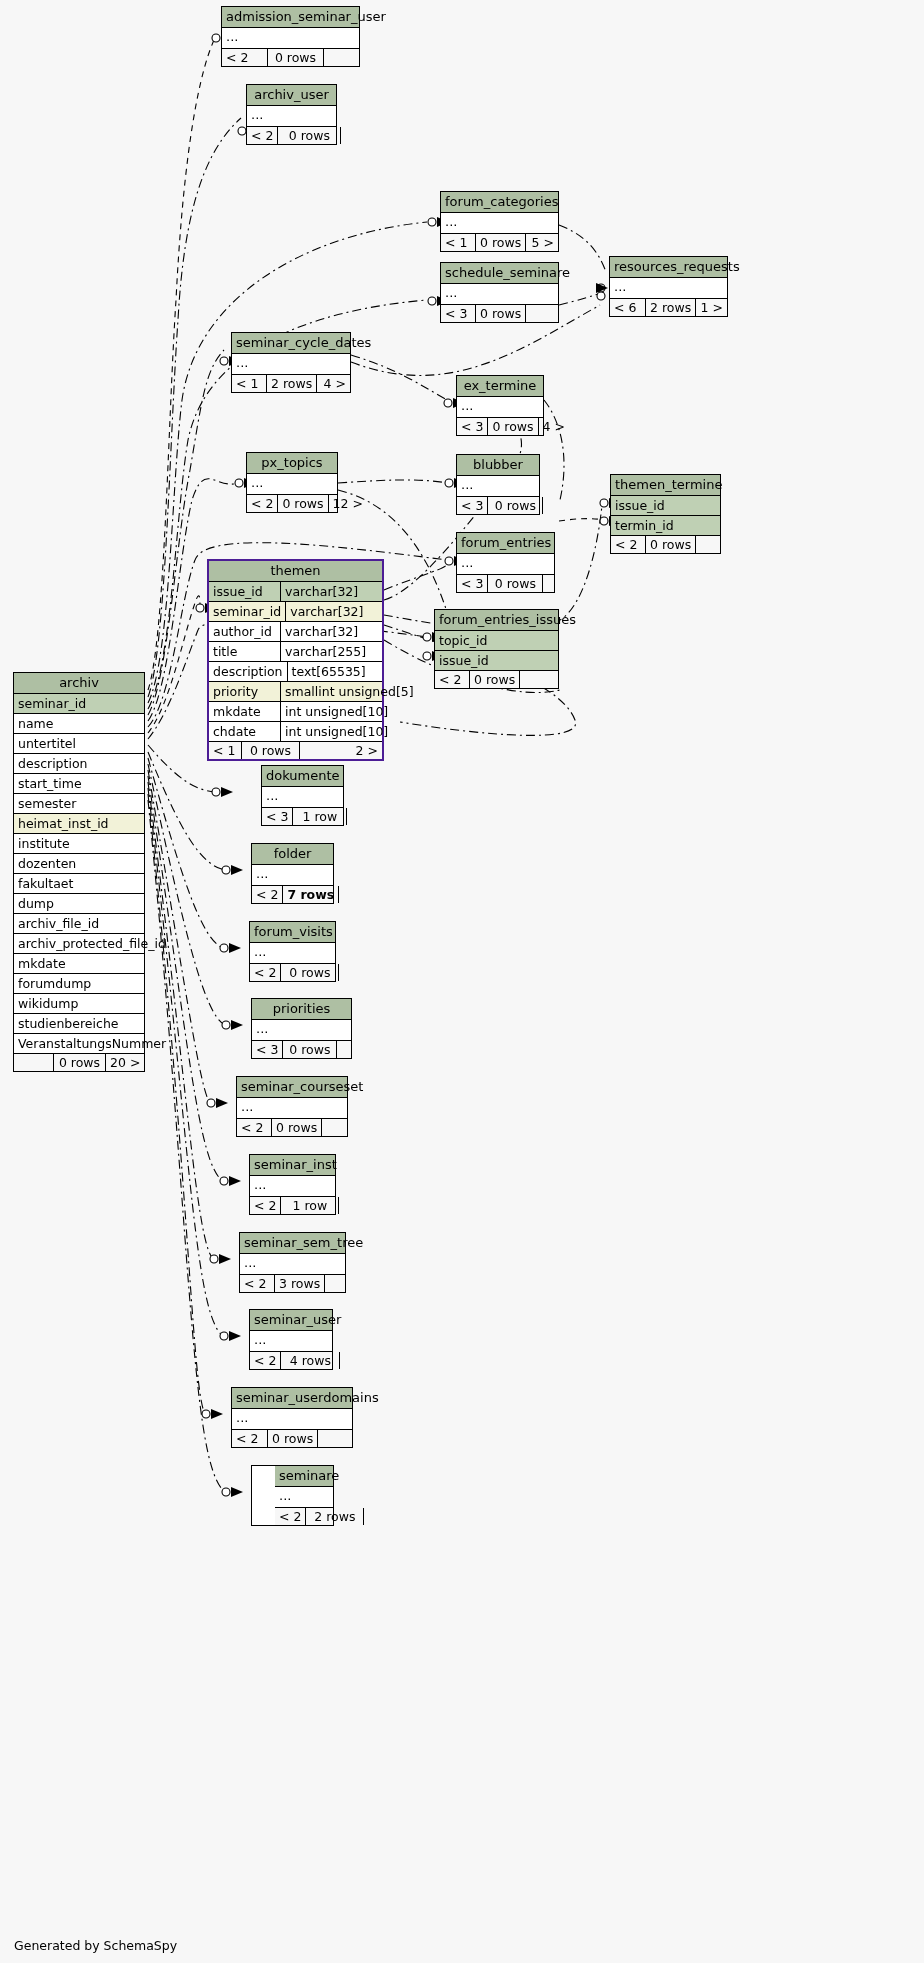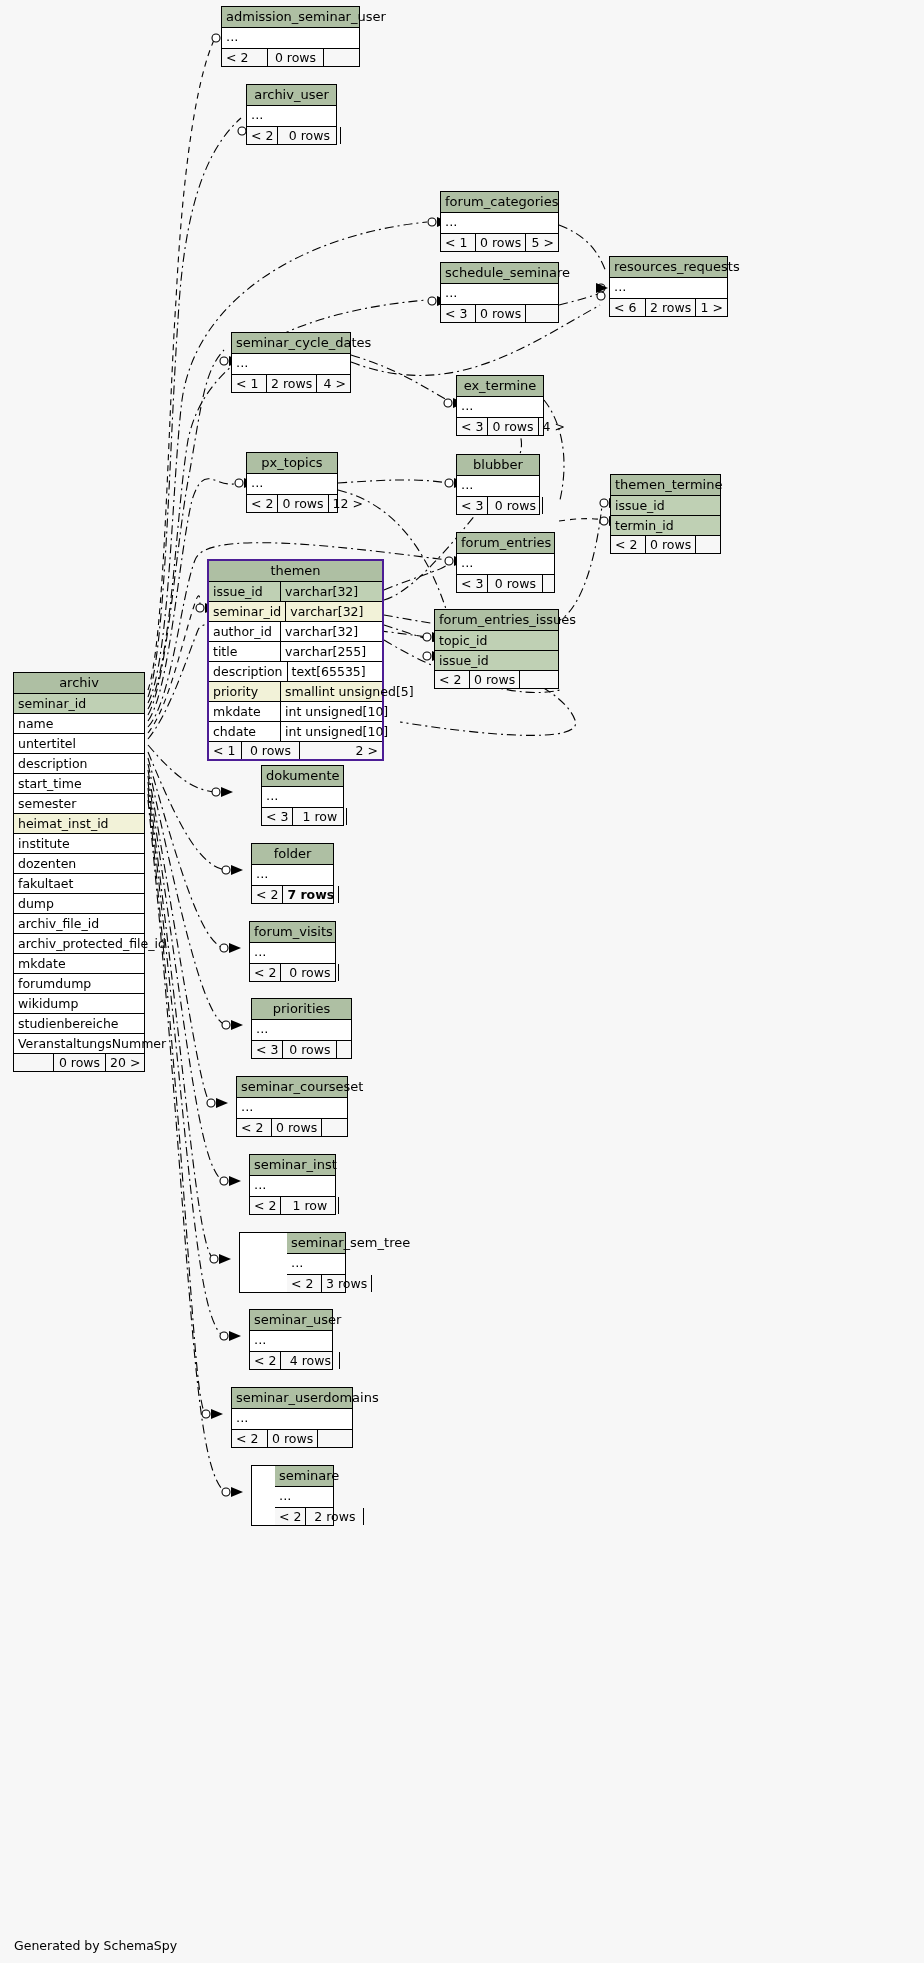--- a/index.html
+++ b/index.html
@@ -483,21 +483,21 @@
       </div>
       <div class="table-node" style="left: 249px; top: 1154px; width: 87px;">
         <div class="tbl-title">seminar_inst</div>
         <div class="ellipsis-row">...</div>
         <div class="tbl-foot">
           <div class="foot-left" style="flex: 0 0 29px;">&lt; 2</div>
           <div class="foot-mid" style="flex: 0 0 58px;">1 row</div>
           <div class="foot-right"></div>
         </div>
       </div>
-      <div class="table-node" style="left: 239px; top: 1232px; width: 107px; padding-left: 47px;">
+      <div class="table-node" style="left: 239px; top: 1232px; width: 107px;">
         <div class="tbl-title">seminar_sem_tree</div>
         <div class="ellipsis-row">...</div>
         <div class="tbl-foot">
           <div class="foot-left" style="flex: 0 0 35px;">&lt; 2</div>
           <div class="foot-mid" style="flex: 0 0 47px;">3 rows</div>
           <div class="foot-right"></div>
         </div>
       </div>
       <div class="table-node" style="left: 249px; top: 1309px; width: 84px;">
         <div class="tbl-title">seminar_user</div>

